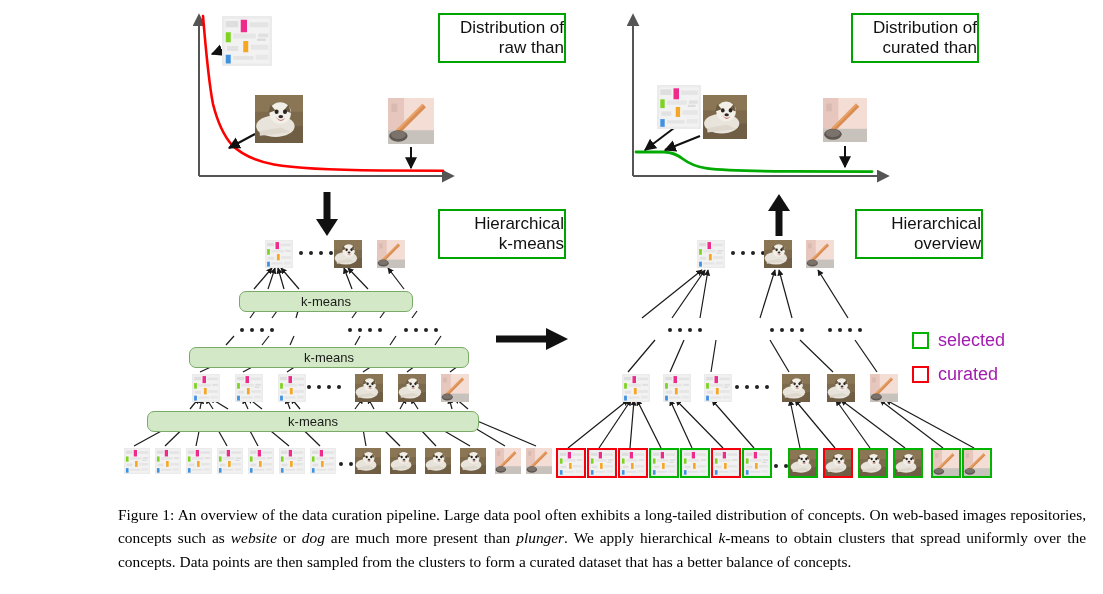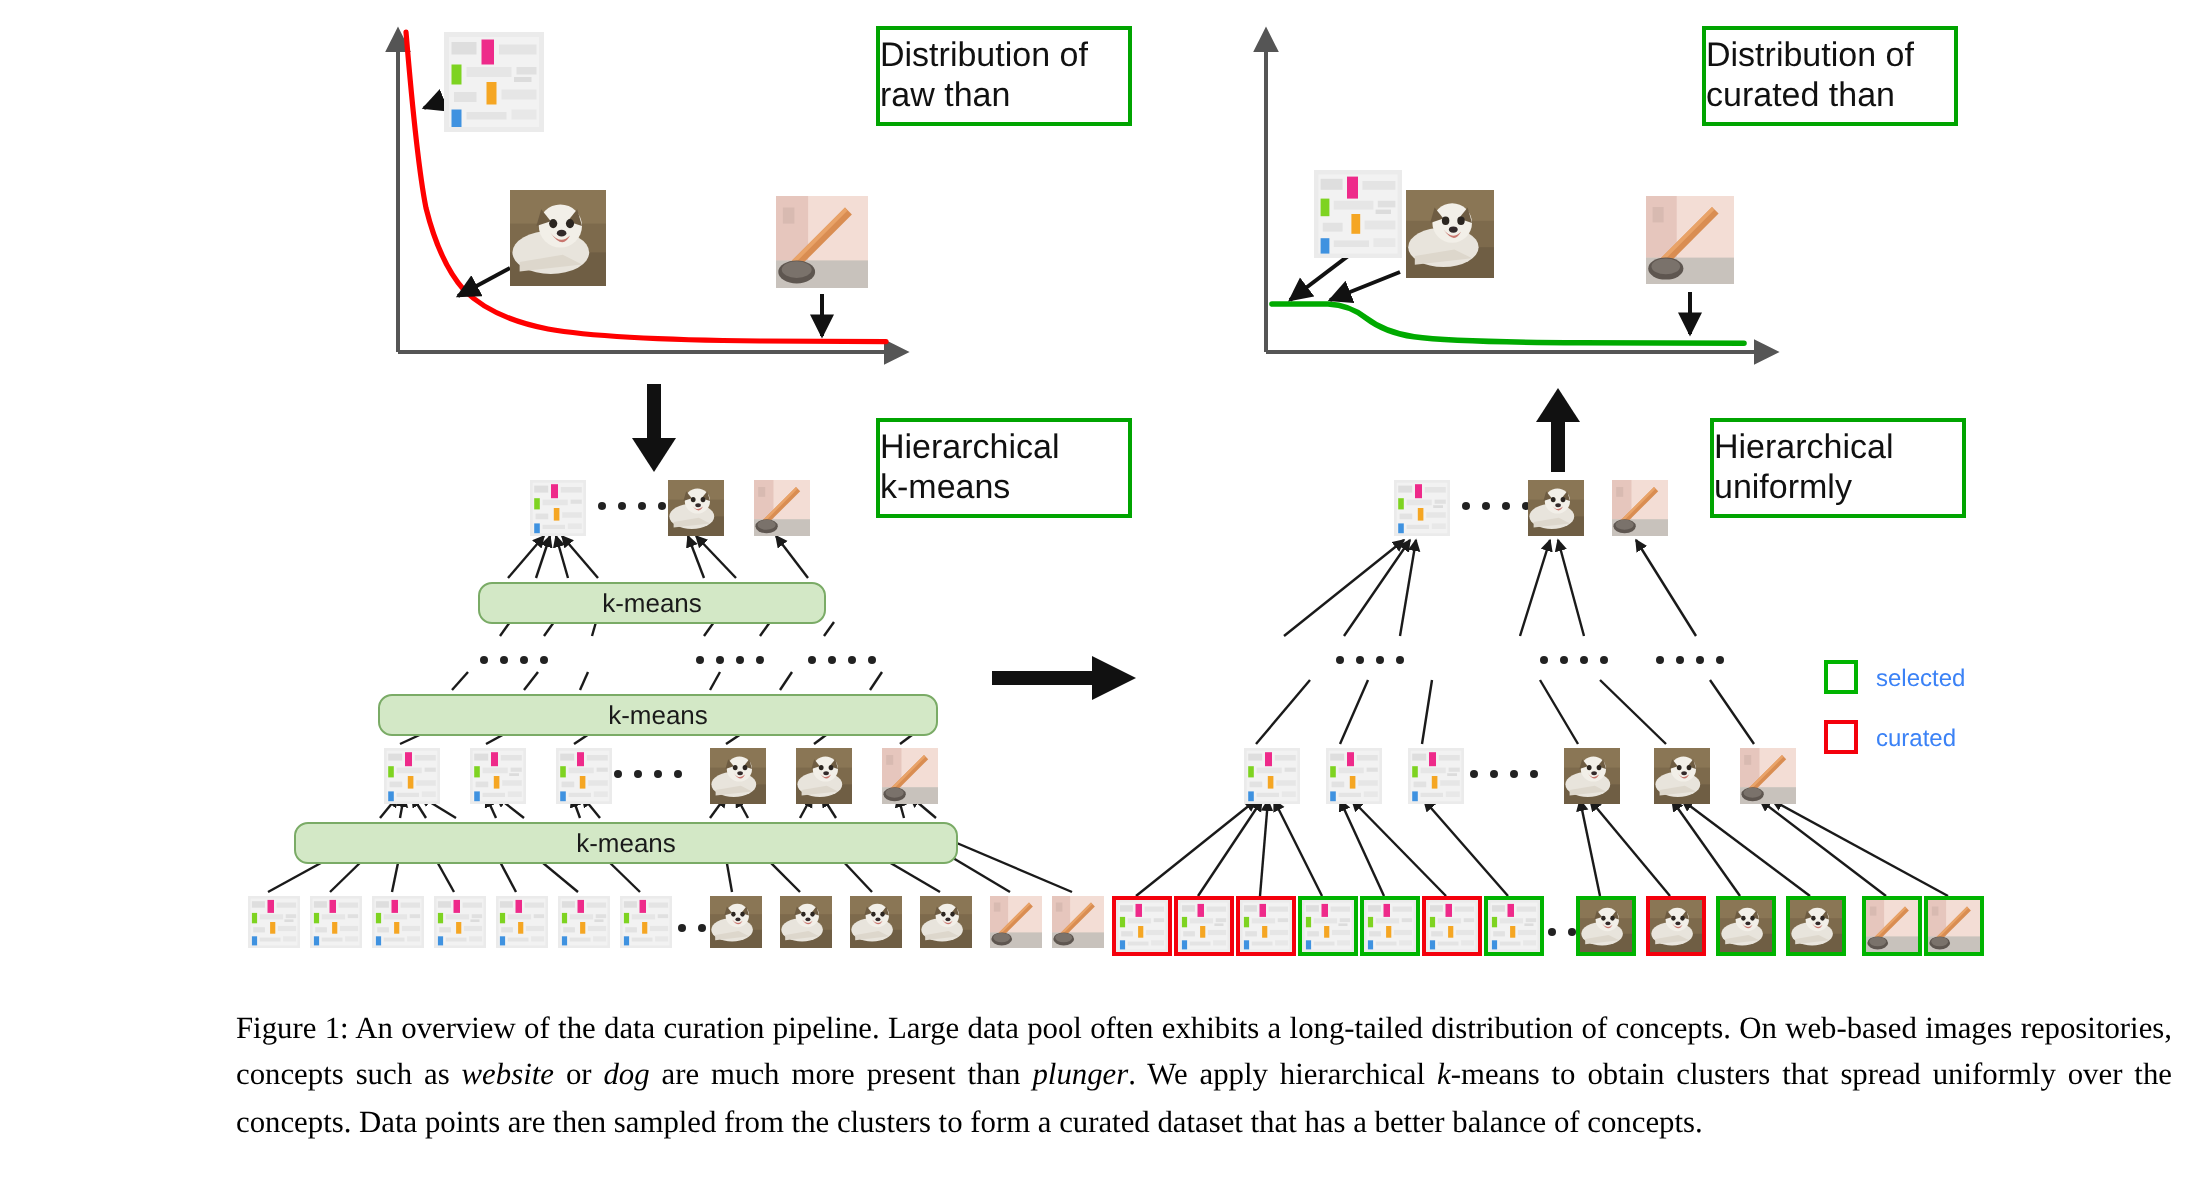--- a/index.html
+++ b/index.html
@@ -4,21 +4,21 @@
 <style>
   html,body{margin:0;padding:0;background:#fff;}
   body{width:1103px;height:594px;font-family:"Liberation Sans",sans-serif;position:relative;overflow:hidden;}
   .fig{position:absolute;left:0;top:0;width:1103px;height:594px;}
 
   
   .label-box{
     position:absolute;border:2px solid #00a400;background:#fff;
     font-family:"Liberation Sans",sans-serif;color:#111;
     text-align:center;line-height:1.18;display:flex;flex-direction:column;
-    align-items:flex-start;justify-content:center;font-size:17px;
+    align-items:flex-end;justify-content:center;font-size:17px;
   }
   .label-box span{display:block;white-space:nowrap;}
 
   
   .kmeans-bar{
     position:absolute;background:#d3e8c6;border:1px solid #7aab66;
     border-radius:7px;display:flex;align-items:center;justify-content:center;
     font-size:13px;color:#1a1a1a;font-family:"Liberation Sans",sans-serif;
   }
 
@@ -31,21 +31,21 @@
   
   .dots{position:absolute;display:flex;align-items:center;gap:6px;}
   .dots i{display:block;width:4px;height:4px;border-radius:50%;background:#222;}
 
   
   .legend{position:absolute;}
   .legend-row{display:flex;align-items:center;gap:9px;margin-bottom:13px;}
   .legend-swatch{width:13px;height:13px;background:#fff;}
   .legend-swatch.sel{border:2px solid #00b400;}
   .legend-swatch.drop{border:2px solid #f4000c;}
-  .legend-label{font-size:12px;color:#3b82f6;font-family:"Liberation Sans",sans-serif;}
+  .legend-label{font-size:18px;color:#a21caf;font-family:"Liberation Sans",sans-serif;}
 
   
   .caption{
     position:absolute;left:118px;top:503px;width:968px;
     font-family:"Liberation Serif",serif;font-size:15.4px;line-height:1.52;
     color:#000;text-align:justify;
   }
   .caption i{font-style:italic;}
 
   svg.overlay{position:absolute;left:0;top:0;width:1103px;height:594px;pointer-events:none;}
@@ -226,21 +226,21 @@
     <span>curated than</span>
   </div>
 
   <div class="label-box" style="left:438px;top:209px;width:124px;height:46px;">
     <span>Hierarchical</span>
     <span>k-means</span>
   </div>
 
   <div class="label-box" style="left:855px;top:209px;width:124px;height:46px;">
     <span>Hierarchical</span>
-    <span>uniformly</span>
+    <span>overview</span>
   </div>
 
   <div class="kmeans-bar" style="left:239px;top:291px;width:172px;height:19px;">
     <span>k-means</span>
   </div>
   <div class="kmeans-bar" style="left:189px;top:347px;width:278px;height:19px;">
     <span>k-means</span>
   </div>
   <div class="kmeans-bar" style="left:147px;top:411px;width:330px;height:19px;">
     <span>k-means</span>

